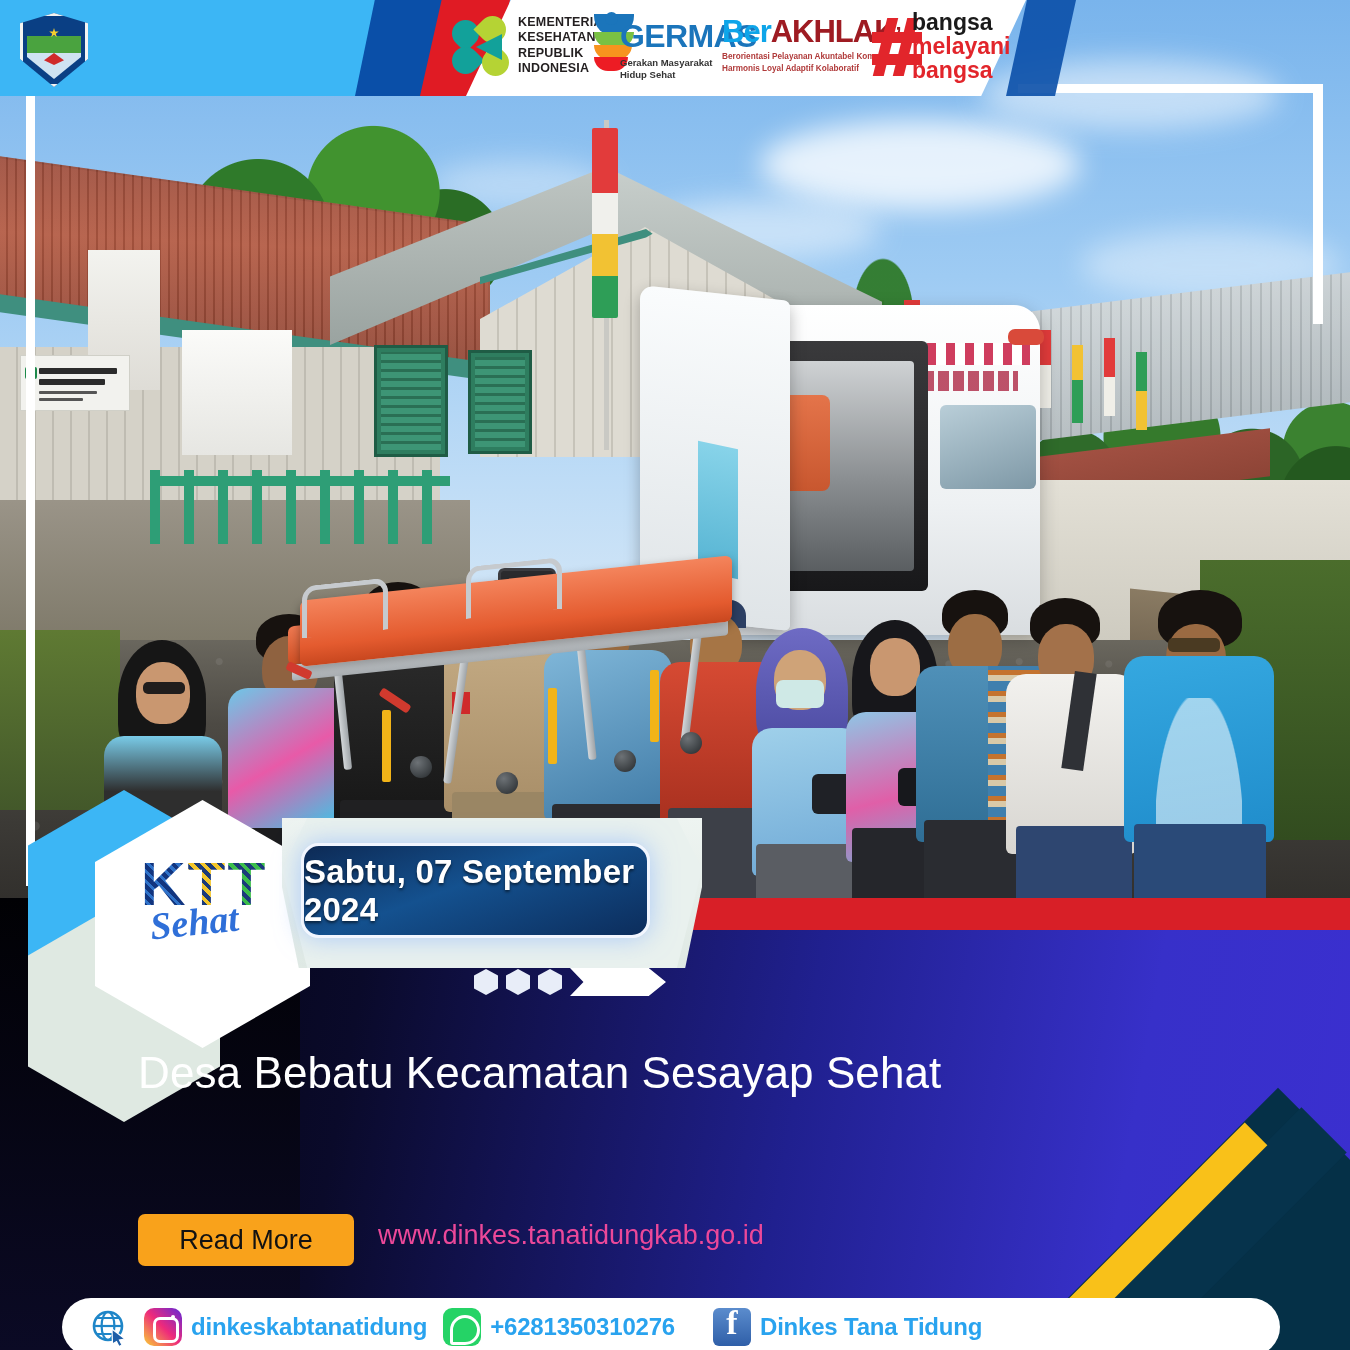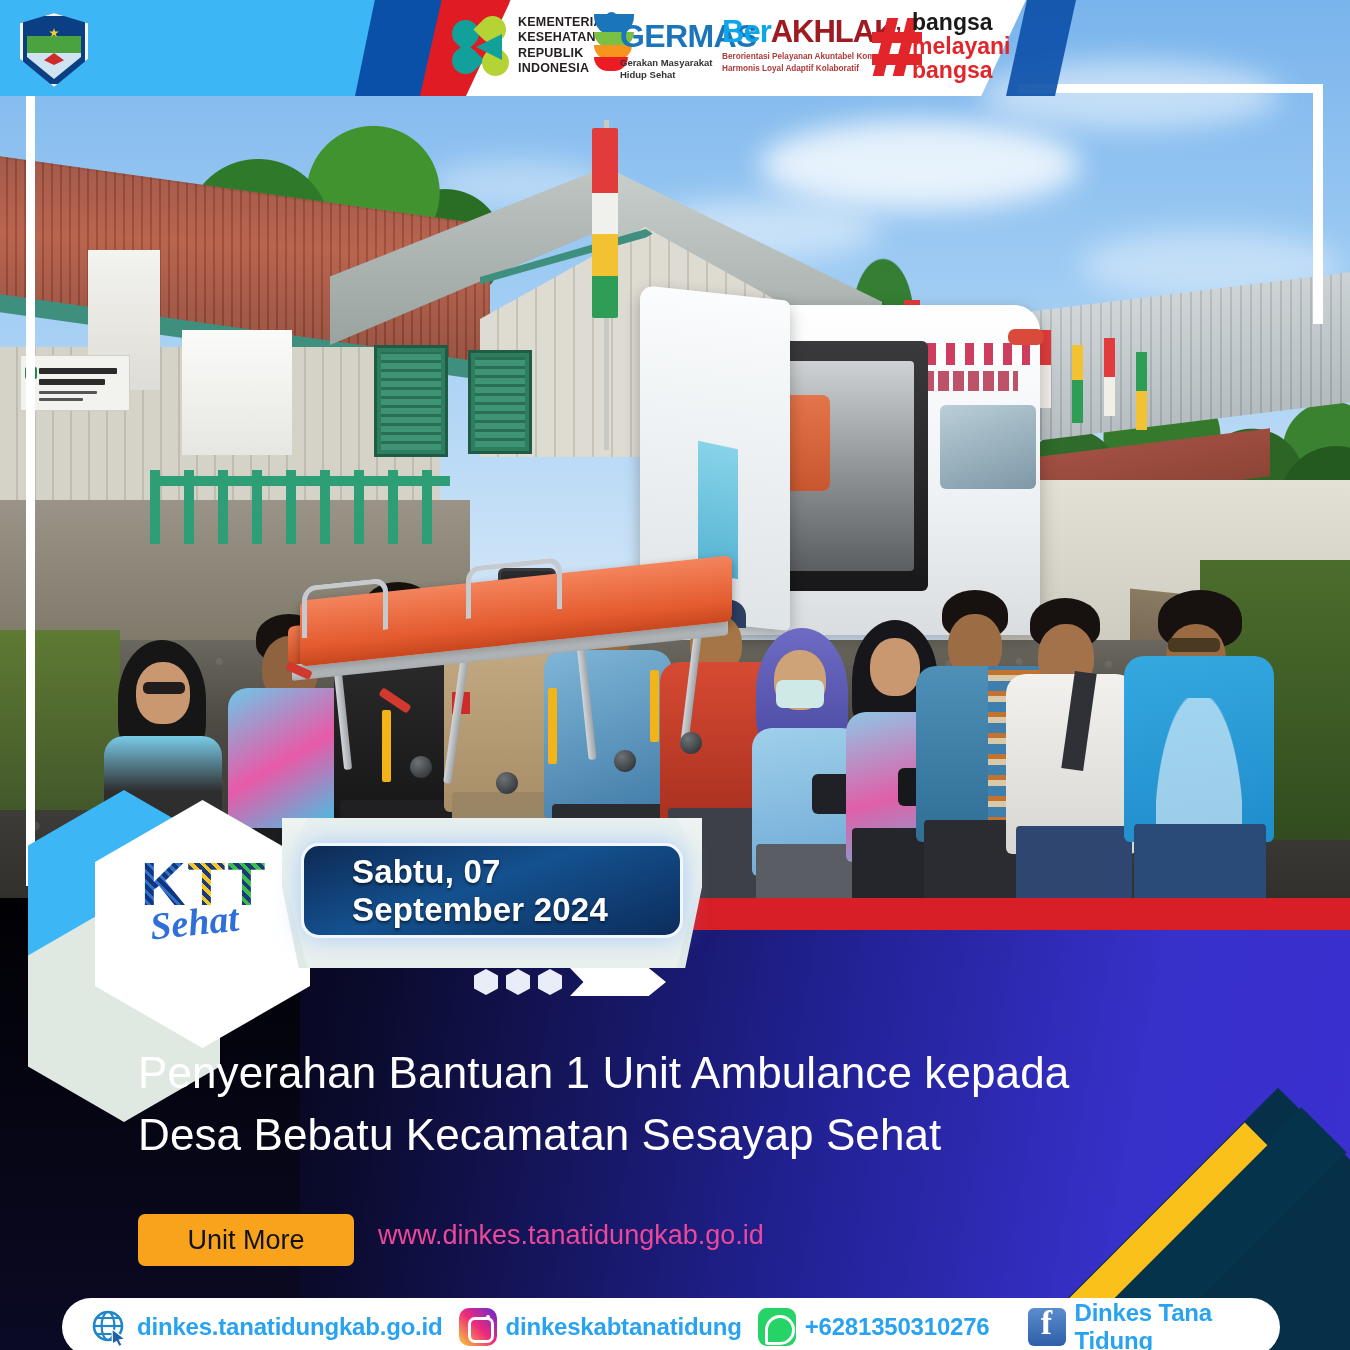--- a/index.html
+++ b/index.html
@@ -318,25 +318,25 @@
       font-family:"Liberation Serif", serif; font-style:italic; font-weight:700;
       font-size:38px; color:#2f6fd8; transform:rotate(-6deg); }
 
   
   .plate-outer { position:absolute; left:282px; top:818px; width:420px; height:150px; z-index:16;
       background:linear-gradient(180deg,#eef4f1,#dfe9e4);
       clip-path:polygon(0 0, 100% 0, 100% 46%, 96% 100%, 4% 100%, 0 46%); }
   .plate-outer2 { position:absolute; left:282px; top:818px; width:420px; height:150px; z-index:16;
       background:#e9f1ee;
       clip-path:polygon(6% 0, 94% 0, 100% 34%, 94% 100%, 6% 100%, 0 34%); }
-  .plate { position:absolute; left:301px; top:843px; width:382px; height:95px; z-index:17;
+  .plate { position:absolute; left:301px; top:843px; width:349px; height:95px; z-index:17;
       border-radius:18px; border:3px solid #f2f6ff;
       background:linear-gradient(160deg,#0d2a55 0%,#14518f 45%,#0c2d5c 100%);
       box-shadow:0 0 26px rgba(120,170,255,.55);
-      display:flex; align-items:center; justify-content:center;padding-left:48px; }
+      display:flex; align-items:center; justify-content:center; }
   .plate span { color:#fff; font-size:33px; font-weight:800; letter-spacing:.2px;
       text-shadow:0 2px 3px rgba(0,0,0,.55); }
 
   .chev-row { position:absolute; left:474px; top:968px; z-index:17;
       display:flex; align-items:center; gap:8px; }
   .chev-hex { width:24px; height:26px; background:#e8edf8;
       clip-path:polygon(50% 0,100% 25%,100% 75%,50% 100%,0 75%,0 25%); }
   .chev-bar { width:96px; height:28px; background:#fff;
       clip-path:polygon(0 0, 82% 0, 100% 50%, 82% 100%, 0 100%, 14% 50%); }
 
@@ -644,41 +644,39 @@
     <span>Sabtu, 07 September 2024</span>
   </div>
   <div class="chev-row">
     <span class="chev-hex"></span>
     <span class="chev-hex"></span>
     <span class="chev-hex"></span>
     <span class="chev-bar"></span>
   </div>
 
   <div class="title">
-    <div>Penyerahan Bantuan 1 Unit Ambulance kepada</div>
     <div>Desa Bebatu Kecamatan Sesayap Sehat</div>
   </div>
 
-  <div class="readmore">Unit More</div>
+  <div class="readmore">Read More</div>
   <div class="url">www.dinkes.tanatidungkab.go.id</div>
 
   <div class="footer">
 
     <div class="fitem">
       <span class="fico globe">
         <svg width="38" height="38" viewBox="0 0 38 38">
           <circle cx="18" cy="18" r="14" fill="none" stroke="#1f86c8" stroke-width="2.6"></circle>
           <ellipse cx="18" cy="18" rx="6.4" ry="14" fill="none" stroke="#1f86c8" stroke-width="2.2"></ellipse>
           <line x1="4" y1="18" x2="32" y2="18" stroke="#1f86c8" stroke-width="2.2"></line>
           <line x1="6.5" y1="10" x2="29.5" y2="10" stroke="#1f86c8" stroke-width="2"></line>
           <line x1="6.5" y1="26" x2="29.5" y2="26" stroke="#1f86c8" stroke-width="2"></line>
           <path d="M22 21 L35 31 L29.5 32 L32 37 L29 38.5 L26.5 33.5 L22.5 36 Z" fill="#1f5fa8" stroke="#fff" stroke-width="1.2"></path>
         </svg>
       </span>
-      <span class="ftxt">dinkes.tanatidungkab.go.id</span>
     </div>
 
     <div class="fitem">
       <span class="fico ig"></span>
       <span class="ftxt">dinkeskabtanatidung</span>
     </div>
 
     <div class="fitem">
       <span class="fico wa"></span>
       <span class="ftxt">+6281350310276</span>

